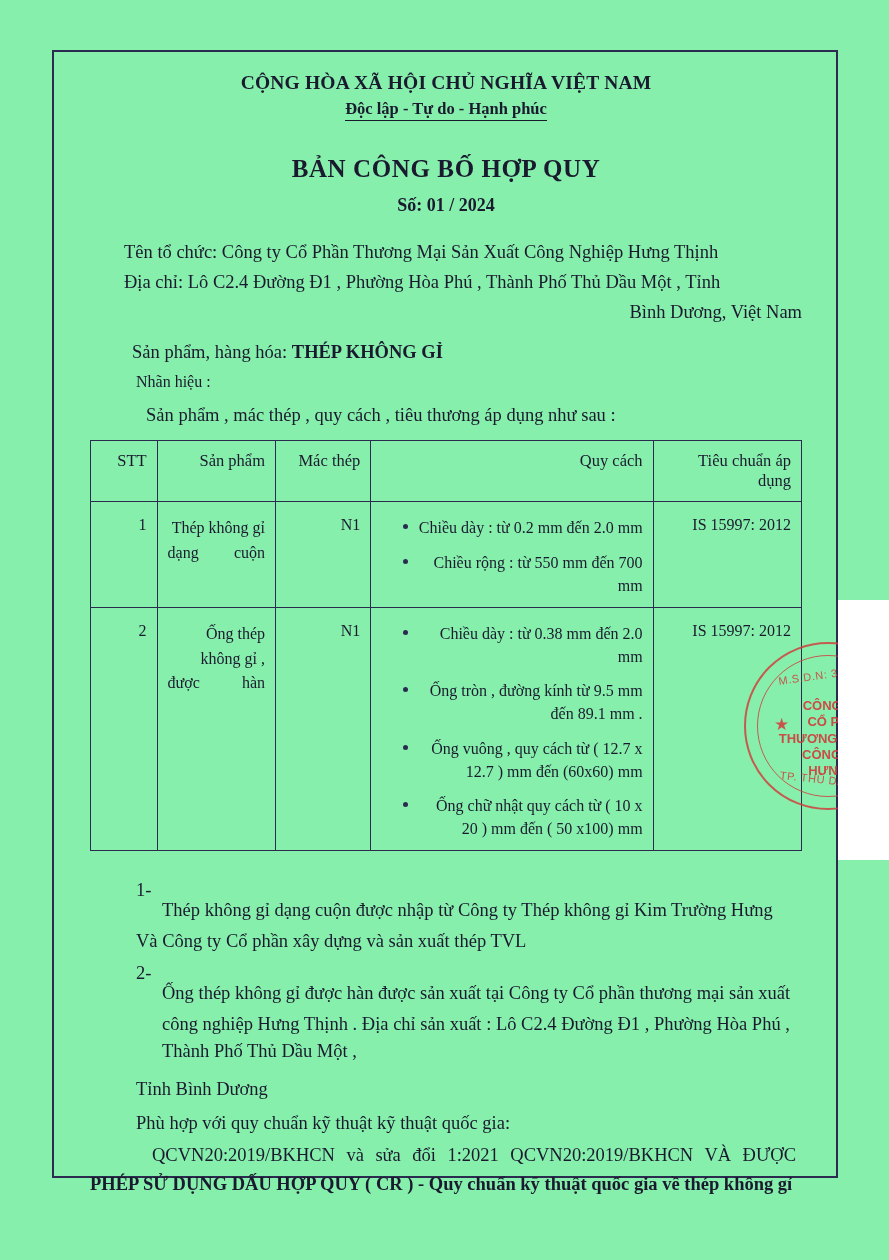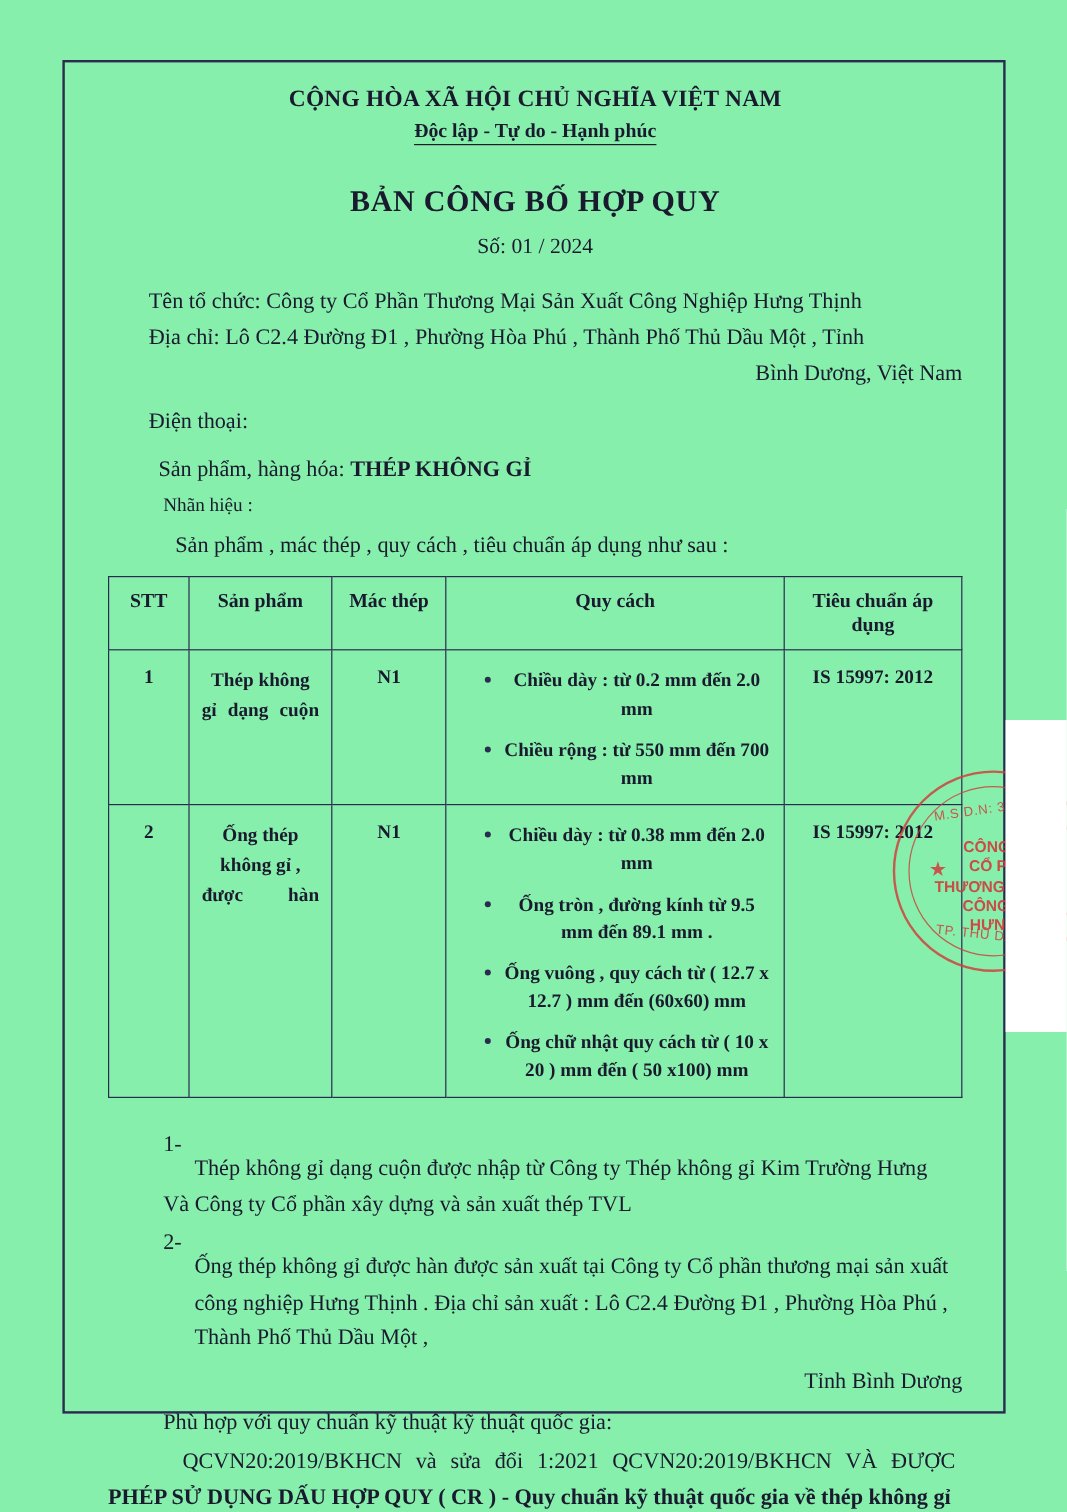--- a/index.html
+++ b/index.html
@@ -63,20 +63,21 @@
 
   .doc-title {
     font-weight: bold;
     font-size: 25px;
     margin-top: 34px;
     letter-spacing: 0.6px;
   }
   .doc-number {
     font-size: 18px;
     margin-top: 12px;
+    font-weight: bold;
   }
 
   .info-block {
     margin-top: 22px;
     font-size: 18.5px;
     line-height: 1.52;
   }
   .info-line { margin-bottom: 2px; padding-left: 34px; }
   .info-line.indent2 { padding-left: 0; text-align: right; }
 
@@ -100,22 +101,22 @@
   table.spec {
     margin-top: 14px;
     width: 712px;
     border-collapse: collapse;
     font-size: 16px;
   }
   table.spec th, table.spec td {
     border: 1.3px solid #2b2b4f;
     padding: 8px 10px;
     vertical-align: top;
-    text-align: center;
-    font-weight: bold;
+    text-align: right;
+    font-weight: normal;
   }
   table.spec thead th {
     font-size: 16.5px;
     padding-top: 10px;
     padding-bottom: 10px;
   }
   .col-stt { width: 52px; text-align: center; }
   .col-prod { width: 120px; }
   .col-grade { width: 92px; text-align: center; }
   .col-spec { width: 330px; }
@@ -165,21 +166,21 @@
   .note-num { width: 26px; flex: none; }
   .note-body { flex: 1; margin-top: 20px; }
   .note-cont { padding-left: 46px; }
   .note-cont2 { padding-left: 72px; }
 
   .closing {
     margin-top: 10px;
     font-size: 18.5px;
     line-height: 1.5;
   }
-  .closing .l1 { padding-left: 46px; text-align: right; }
+  .closing .l1 { padding-left: 46px; }
   .closing .l2 { padding-left: 46px; margin-top: 6px; }
   .closing .l3 {
     padding-left: 62px;
     margin-top: 4px;
     text-align: justify;
     text-align-last: justify;
     padding-right: 6px;
   }
   .closing .l4 { padding-left: 0px; margin-top: 2px; font-weight: bold; }
 
@@ -262,29 +263,28 @@
       <div class="national-title">CỘNG HÒA XÃ HỘI CHỦ NGHĨA VIỆT NAM</div>
       <div class="national-sub">Độc lập - Tự do - Hạnh phúc</div>
       <div class="doc-title">BẢN CÔNG BỐ HỢP QUY</div>
       <div class="doc-number">Số: 01 / 2024</div>
     </div>
 
     <div class="info-block">
       <div class="info-line">Tên tổ chức: Công ty Cổ Phần Thương Mại Sản Xuất Công Nghiệp Hưng Thịnh</div>
       <div class="info-line">Địa chỉ: Lô C2.4 Đường Đ1 , Phường Hòa Phú , Thành Phố Thủ Dầu Một , Tỉnh</div>
       <div class="info-line indent2" style="padding-left:34px">Bình Dương, Việt Nam</div>
-      <div class="info-line" style="margin-top:12px">Điện thoại:</div>
     </div>
 
     <div class="prod-line">
       <span>Sản phẩm, hàng hóa:</span>
       <b>THÉP KHÔNG GỈ</b>
     </div>
     <div class="brand-line">Nhãn hiệu :</div>
-    <div class="spec-intro">Sản phẩm , mác thép , quy cách , tiêu chuẩn áp dụng như sau :</div>
+    <div class="spec-intro">Sản phẩm , mác thép , quy cách , tiêu thương áp dụng như sau :</div>
 
     <table class="spec">
       <thead>
         <tr>
           <th class="col-stt c-center">STT</th>
           <th class="col-prod">Sản phẩm</th>
           <th class="col-grade c-center">Mác thép</th>
           <th class="col-spec">Quy cách</th>
           <th class="col-std">Tiêu chuẩn áp dụng</th>
         </tr>

